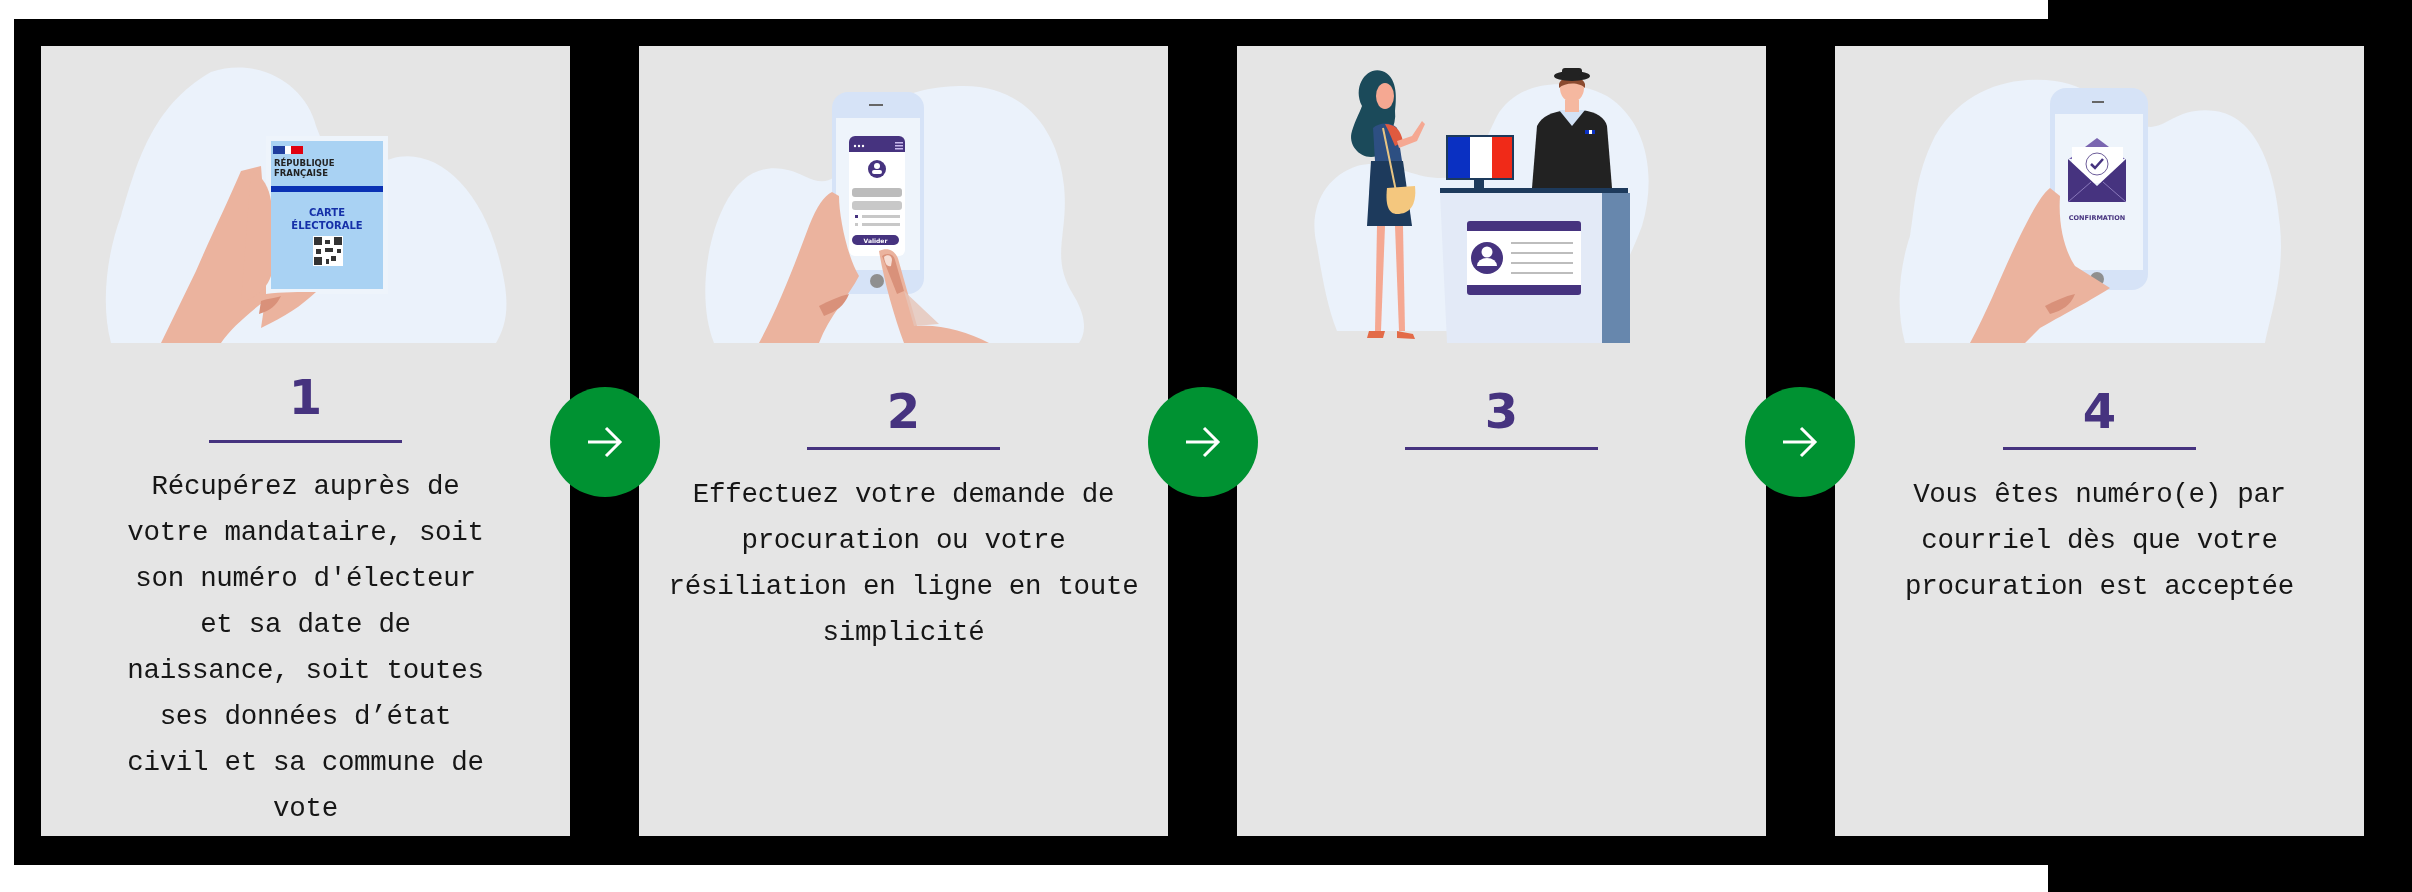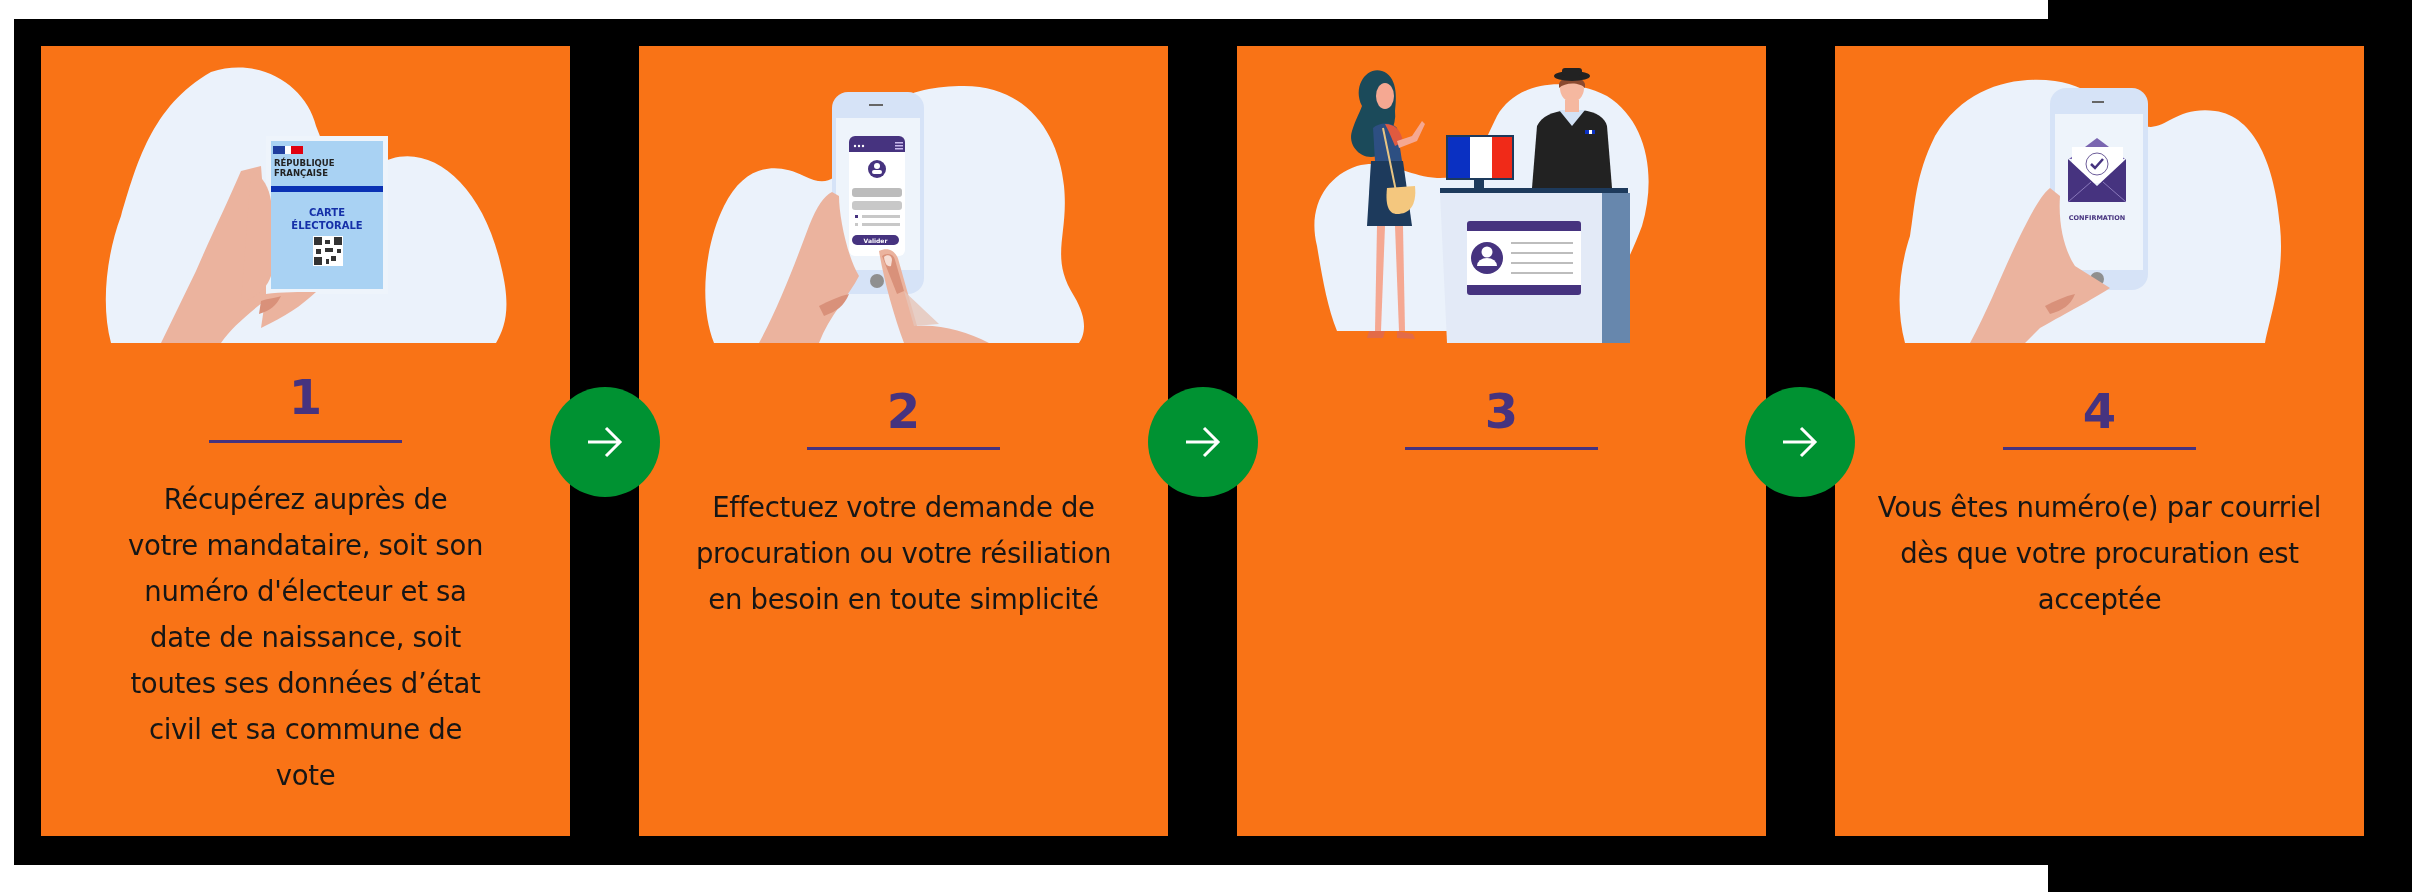--- a/index.html
+++ b/index.html
@@ -1,28 +1,28 @@
 <!DOCTYPE html>
 <html><head>
 <meta charset="utf-8">
 <style>
   html, body { margin:0; padding:0; }
   body { width:2412px; height:892px; background:#ffffff; position:relative; overflow:hidden;
          font-family:"DejaVu Sans", sans-serif; }
   .frame-main { position:absolute; left:14px; top:19px; width:2398px; height:846px; background:#000; }
   .frame-right { position:absolute; left:2048px; top:0; width:364px; height:892px; background:#000; }
-  .card { position:absolute; top:46px; width:529px; height:790px; background:#f97316; }
+  .card { position:absolute; top:46px; width:529px; height:790px; background:#e5e5e5; }
   .illus { position:absolute; left:60px; top:20px; width:410px; height:277px; }
   .illus svg { width:410px; height:277px; display:block; }
   .step-num { position:absolute; left:0; width:100%; text-align:center; font-family:"DejaVu Sans", sans-serif;
               font-weight:bold; font-size:48px; line-height:48px; }
   .step-rule { position:absolute; left:168px; width:193px; height:3px; }
   .step-text { position:absolute; left:20px; right:20px; text-align:center; font-family:"DejaVu Sans", sans-serif;
                font-size:27.5px; line-height:46px; color:#161616; letter-spacing:-0.3px; }
-  .step-text p { margin:16px; }
+  .step-text p { margin:4px;font-family:Liberation Mono, monospace; }
   .step-text p + p { margin-top:14px; }
   .arrow-btn { position:absolute; width:110px; height:110px; border-radius:50%; top:387px;
                display:flex; align-items:center; justify-content:center; cursor:pointer; }
   .arrow-btn svg { width:42px; height:42px; }
 </style>
 </head>
 <body>
 
 <div class="frame-right"></div>
 <div class="frame-main"></div>
@@ -98,21 +98,21 @@
       <path d="M120 240 C130 235 140 230 150 228 C145 240 138 245 125 250 Z" fill="#d9917a"></path>
       <path d="M180 185 C190 180 198 186 200 196 L218 260 C240 258 268 265 290 277 L205 277 C195 250 185 215 180 185 Z" fill="#ebb39e"></path>
       <path d="M183 190 C188 186 195 188 196 194 L205 225 L198 228 Z" fill="#d9917a"></path>
       <path d="M185 191 C188 188 193 189 193 194 L192 200 C188 201 186 198 185 191 Z" fill="#f6ddd4"></path>
       <path d="M205 225 L240 258 L215 260 Z" fill="#e6c4b8" opacity="0.8"></path>
     </svg>
   </div>
   <div class="step-num" style="top:341px; color:#46337f;">2</div>
   <div class="step-rule" style="top:401px; background:#46337f;"></div>
   <div class="step-text" style="top:422px;">
-    <p style="padding:0 4px;">Effectuez votre demande de procuration ou votre résiliation en besoin en toute simplicité</p>
+    <p style="padding:0 4px;">Effectuez votre demande de procuration ou votre résiliation en ligne en toute simplicité</p>
   </div>
 </div>
 
 <div class="card" style="left:1237px;">
   <div class="illus">
     <svg viewBox="0 0 410 277">
       <path d="M20 180 C10 140 30 110 60 100 C90 92 110 110 140 112 C175 114 185 80 200 50 C220 15 270 10 310 30 C350 55 360 110 345 160 C330 200 310 240 270 265 L40 265 C30 240 25 210 20 180 Z" fill="#ebf2fb"></path>
 
       <rect x="143" y="122" width="188" height="5" fill="#1d3a5c"></rect>
       <path d="M143 127 L315 127 L315 277 L150 277 Z" fill="#e3eaf7"></path>

